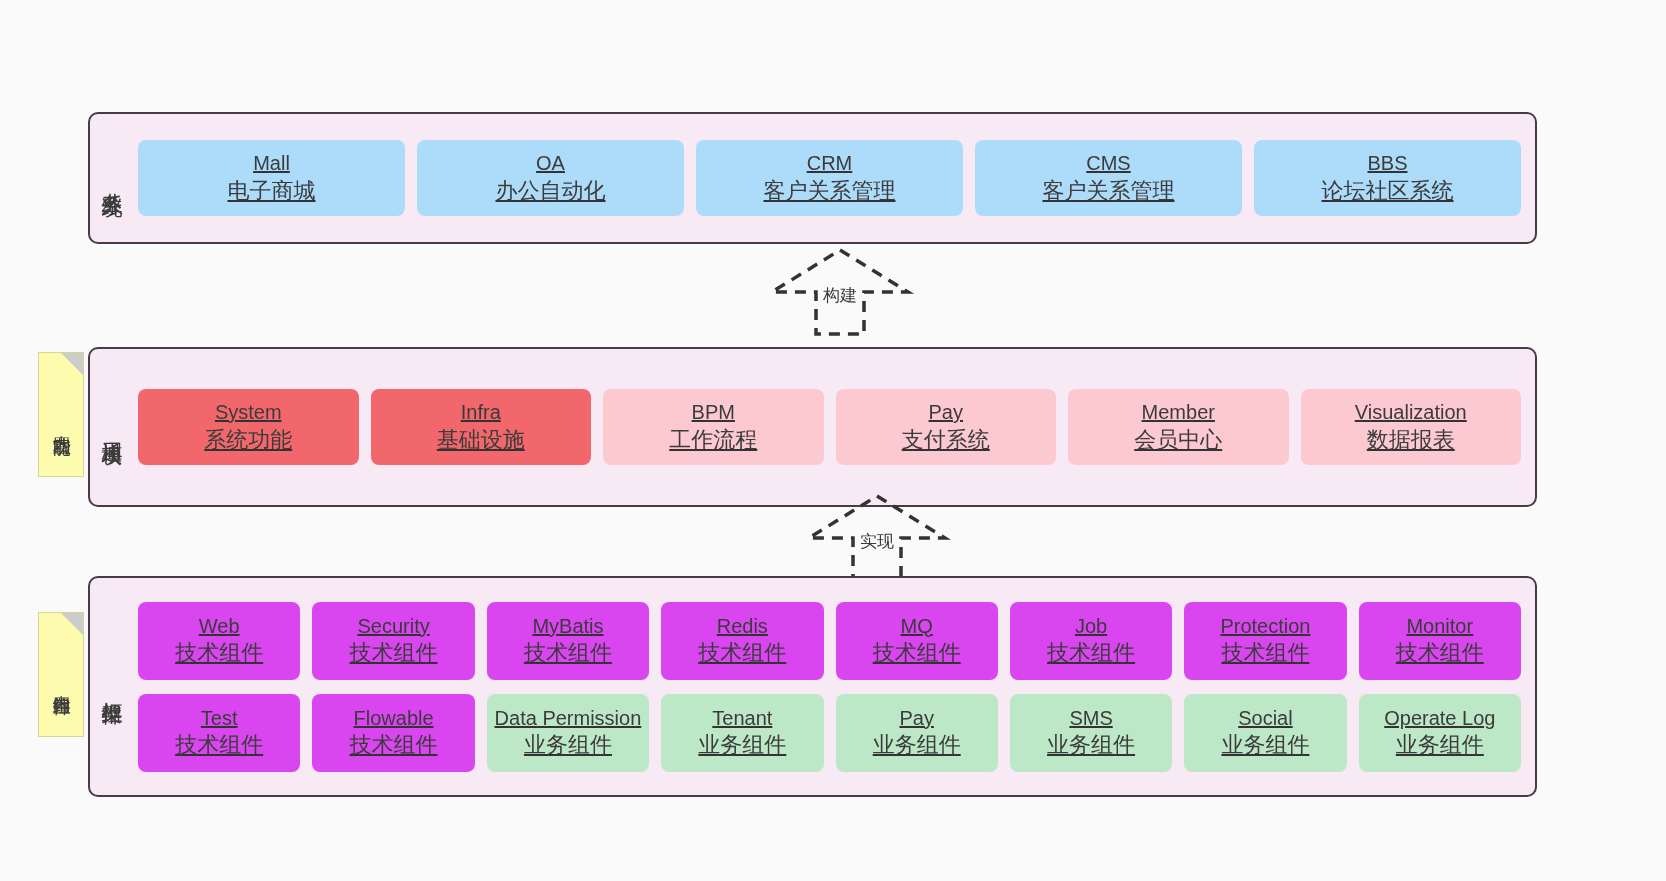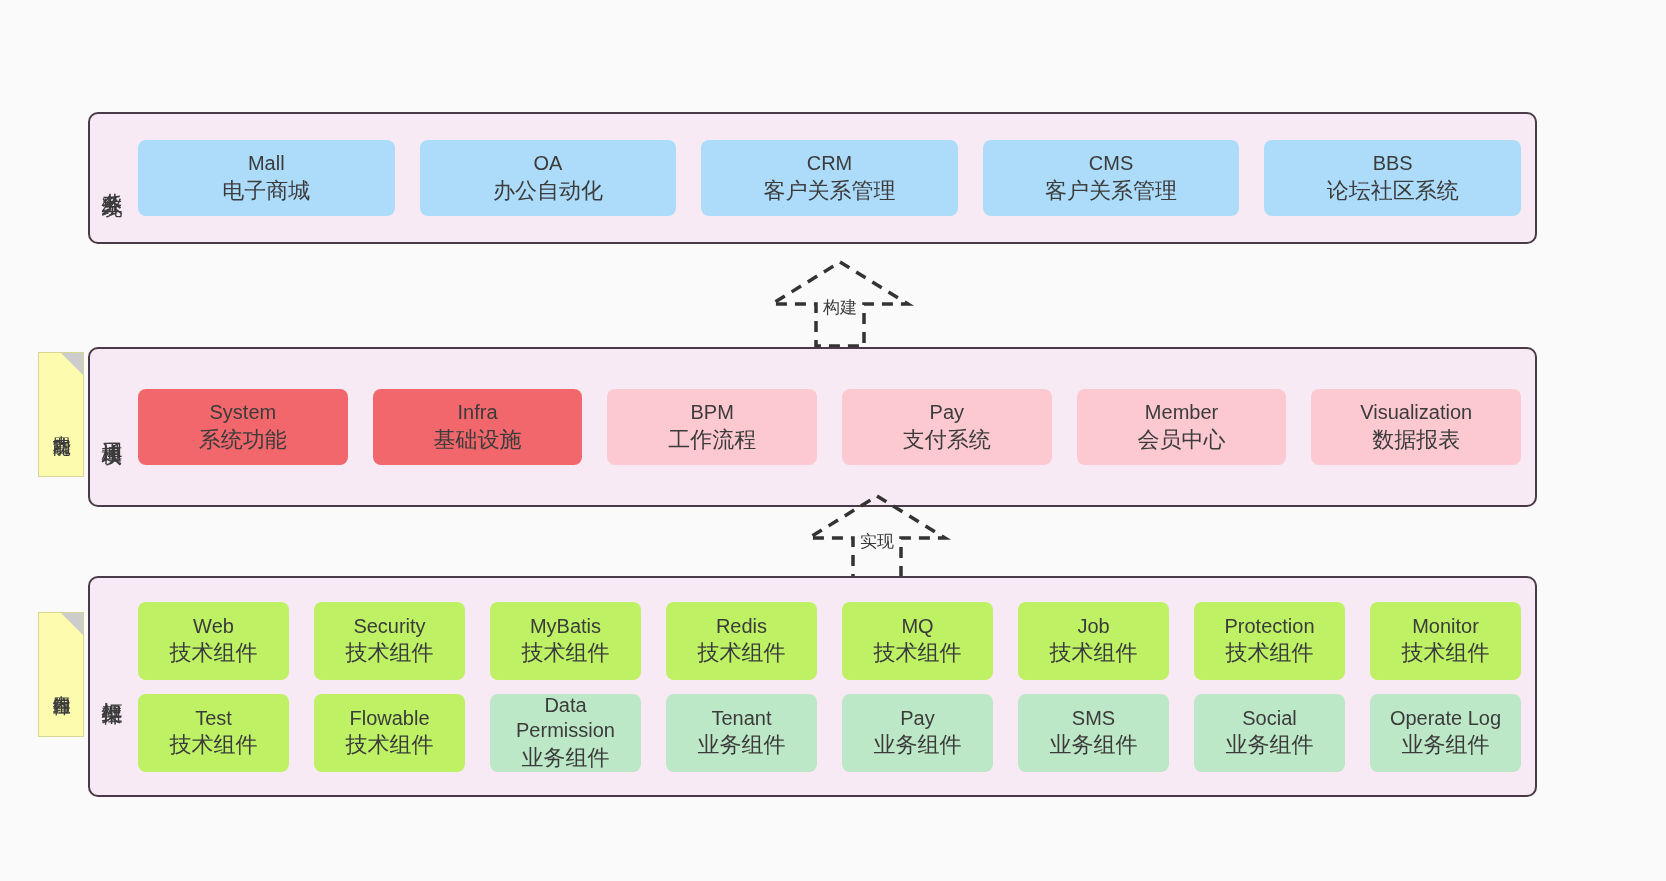--- a/index.html
+++ b/index.html
@@ -52,21 +52,22 @@
     flex: 1 1 auto;
     display: flex;
     flex-direction: column;
     justify-content: center;
     gap: 14px;
     padding: 0 14px 0 4px;
   }
 
   .row {
     display: flex;
-    gap: 25px;
+    gap: 12px;
+    text-decoration: underline;
   }
 
   .card {
     flex: 1 1 0;
     box-sizing: border-box;
     border-radius: 8px;
     display: flex;
     flex-direction: column;
     align-items: center;
     justify-content: center;
@@ -75,21 +76,21 @@
     line-height: 1.28;
     color: #3b3b3b;
     padding: 6px 4px;
   }
   .card .cn { font-size: 22px; }
 
   
   .card.blue        { background: #addcfb; }
   .card.red         { background: #f2676c; }
   .card.pink        { background: #fcc9d1; }
-  .card.green       { background: #bef264; }
+  .card.green       { background: #d946ef; }
   .card.green-light { background: #bde8c7; }
 
   
   #layer-business  { left: 88px;  top: 112px; width: 1449px; height: 132px; }
   #layer-modules   { left: 88px;  top: 347px; width: 1449px; height: 160px; }
   #layer-framework { left: 88px;  top: 576px; width: 1449px; height: 221px; }
 
   #layer-business .card,
   #layer-modules .card { height: 76px; }
   #layer-framework .card { height: 78px; }
@@ -137,21 +138,21 @@
     position: absolute;
     left: 50%;
     transform: translateX(-50%);
     top: 38px;
     font-size: 17px;
     color: #3b3b3b;
     background: #fafafa;
     padding: 0 2px;
     white-space: nowrap;
   }
-  #arrow-build    { left: 760px; top: 258px; }
+  #arrow-build    { left: 760px; top: 246px; }
   #arrow-implement{ left: 797px; top: 492px; }
 </style>
 </head>
 <body>
 
 <div class="canvas">
 
   <div class="layer" id="layer-business">
     <div class="layer-title">业务系统</div>
     <div class="layer-body">

